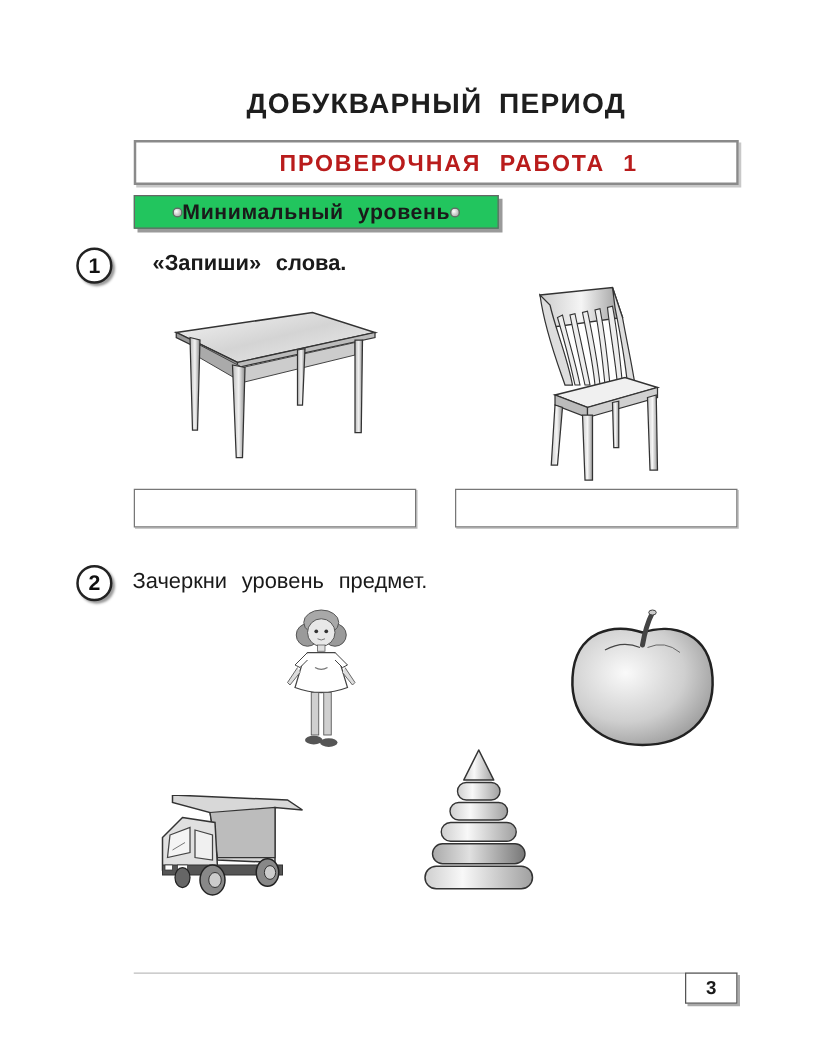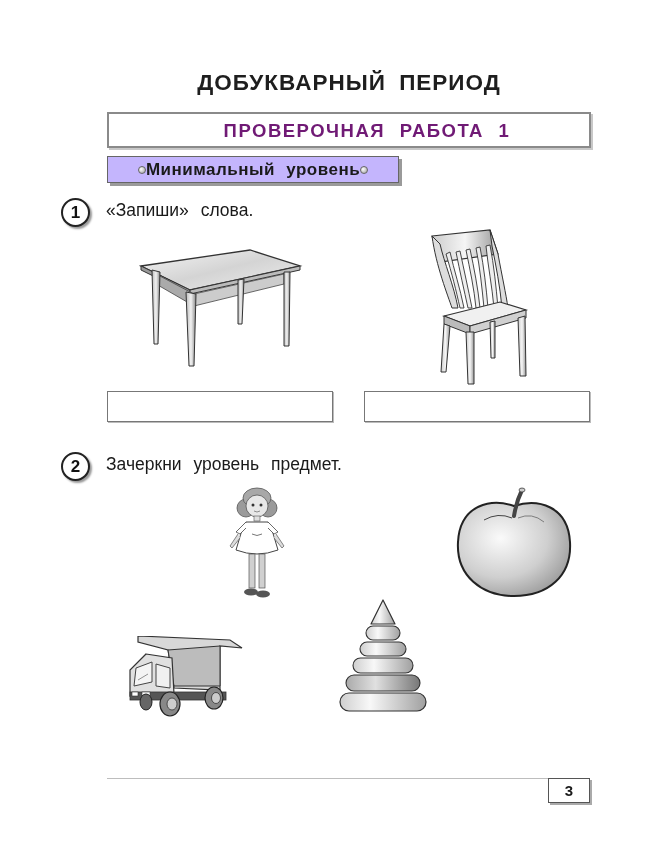--- a/index.html
+++ b/index.html
@@ -6,24 +6,24 @@
     body { width: 650px; height: 848px; position: relative; overflow: hidden;
            font-family: "Liberation Sans", "DejaVu Sans", sans-serif; color: #1a1a1a; }
     .abs { position: absolute; }
 
     .page-title { left: 0; width: 698px; top: 70px; text-align: center;
                   font-weight: bold; font-size: 22.5px; letter-spacing: 1px; word-spacing: 6px; color: #1e1e1e; }
 
     .work-box { left: 107px; top: 112px; width: 480px; height: 32px;
                 border: 2px solid #8a8a8a; box-shadow: 2px 2px 0 #c8c8c8; background: #fff; }
     .work-box span { display: block; text-align: center; line-height: 33px;
-                     font-weight: bold; font-size: 18.5px; color: #701a75; letter-spacing: 1.5px; word-spacing: 8px; padding-left: 36px; }
+                     font-weight: bold; font-size: 18.5px; color: #b91c1c; letter-spacing: 1.5px; word-spacing: 8px; padding-left: 36px; }
 
     .level-box { left: 107px; top: 156px; width: 290px; height: 25px;
-                 border: 1.5px solid #666; box-shadow: 3px 3px 0 #9a9a9a; background: #c4b5fd;
+                 border: 1.5px solid #666; box-shadow: 3px 3px 0 #9a9a9a; background: #22c55e;
                  display: flex; align-items: center; justify-content: center; }
     .level-box .dot { width: 6px; height: 6px; border-radius: 50%; border: 1.5px solid #666;
                       background: radial-gradient(circle at 35% 35%, #fff, #999); }
     .level-box .label { font-weight: bold; font-size: 17px; color: #1a1a1a; letter-spacing: 0.5px; word-spacing: 6px; }
 
     .task-num { width: 25px; height: 25px; border-radius: 50%; border: 2px solid #222;
                 box-shadow: 2px 2px 2px #9a9a9a; background: #fff;
                 display: flex; align-items: center; justify-content: center;
                 font-weight: bold; font-size: 17px; color: #111; }
     .task-text { font-size: 17.5px; color: #1a1a1a; word-spacing: 7px; }
@@ -44,21 +44,21 @@
   <span>ПРОВЕРОЧНАЯ  РАБОТА  1</span>
 </div>
 
 <div class="abs level-box">
   <span class="dot"></span>
   <span class="label">Минимальный  уровень</span>
   <span class="dot"></span>
 </div>
 
 <div class="abs task-num" style="left:61px; top:198px;">1</div>
-<div class="abs task-text" style="left:106px; top:200px;">«Запиши»  слова.</div>
+<div class="abs task-text" style="left:122px; top:200px;font-weight:bold;">«Запиши»  слова.</div>
 
 <svg class="abs" style="left:138px; top:246px;" width="165" height="122" viewBox="0 0 165 122">
   <defs>
     <linearGradient id="tg" x1="0" y1="0" x2="1" y2="1">
       <stop offset="0" stop-color="#f4f4f4"></stop>
         <stop offset="0.5" stop-color="#d4d4d4"></stop>
         <stop offset="1" stop-color="#eeeeee"></stop>
     </linearGradient>
     <linearGradient id="lg" x1="0" y1="0" x2="1" y2="0">
       <stop offset="0" stop-color="#bbb"></stop>

